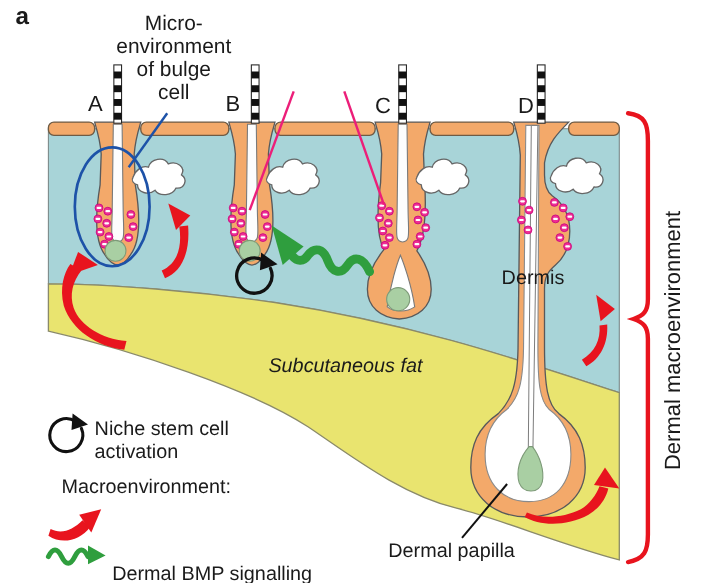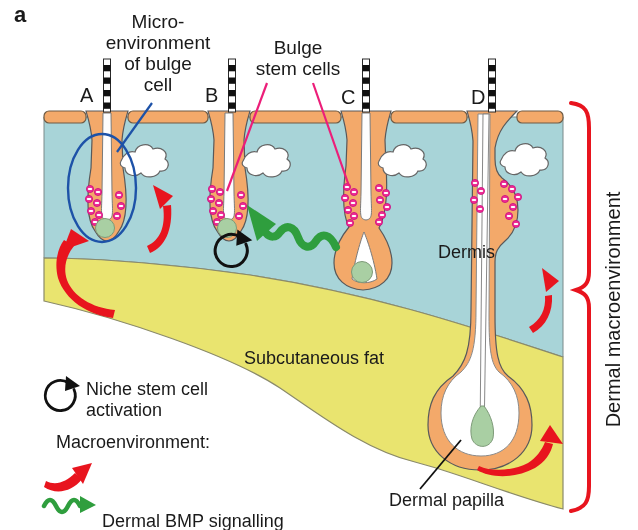--- a/index.html
+++ b/index.html
@@ -177,28 +177,26 @@
     <path d="M44,506 C48,498 52,498 56,506 C60,514 64,514 68,506 C72,498 76,498 80,506" style="fill:none;stroke:var(--green);stroke-width:4.5;stroke-linecap:round"></path>
     <polygon points="80,496 96,505 80,513" style="fill:var(--green)"></polygon>
   </g>
 </svg>
 
 <div class="lbl panel" style="left:14px;top:4px;">a</div>
 <div class="lbl ctr" style="left:94px;top:11px;width:128px;font-size:19px;">Micro-
 environment
 of bulge
 cell</div>
-<div class="lbl ctr" style="left:248px;top:37px;width:100px;font-size:19px;">Bulge
-stem cells</div>
 <div class="lbl letter" style="left:80px;top:85px;">A</div>
 <div class="lbl letter" style="left:205px;top:85px;">B</div>
 <div class="lbl letter" style="left:341px;top:87px;">C</div>
 <div class="lbl letter" style="left:471px;top:87px;">D</div>
-<div class="lbl" style="left:390px;top:242px;padding-left:48px;">Dermis</div>
-<div class="lbl" style="left:244px;top:348px;">Subcutaneous fat</div>
+<div class="lbl" style="left:408px;top:242px;padding-left:48px;">Dermis</div>
+<div class="lbl" style="left:244px;top:322px;font-style:italic;">Subcutaneous fat</div>
 <div class="lbl" style="left:56px;top:432px;">Macroenvironment:</div>
 <div class="lbl" style="left:86px;top:379px;width:170px;">Niche stem cell
 activation</div>
 <div class="lbl" style="left:102px;top:463px;margin-top:48px;">Dermal BMP signalling</div>
-<div class="lbl" style="left:353px;top:490px;margin-left:36px;">Dermal papilla</div>
+<div class="lbl" style="left:353px;top:490px;">Dermal papilla</div>
 <div class="lbl ctr vert" style="left:453px;top:299px;width:320px;">Dermal macroenvironment</div>
 
 </div>
 
 </body></html>

